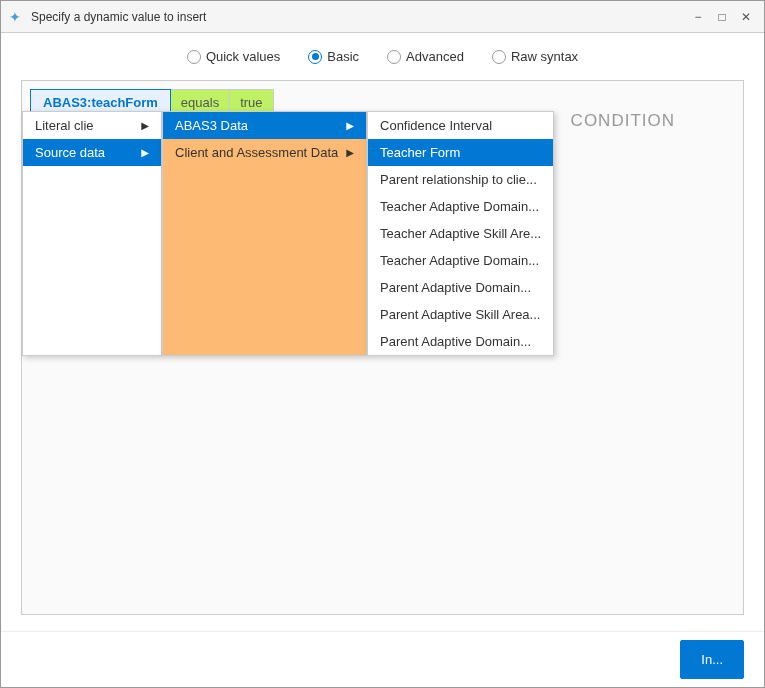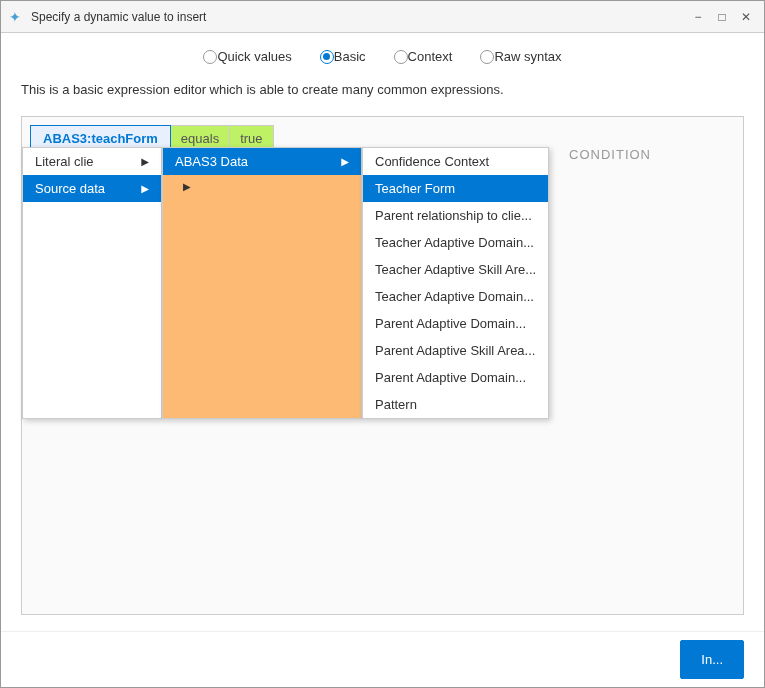--- a/index.html
+++ b/index.html
@@ -70,20 +70,21 @@
     .radio-row {
       display: flex;
       align-items: center;
       justify-content: center;
       gap: 28px;
       margin-bottom: 16px;
     }
     .radio-option {
       display: flex;
       align-items: center;
+      gap: 5px;
       cursor: pointer;
     }
     .radio-circle {
       width: 14px;
       height: 14px;
       border-radius: 50%;
       border: 1.5px solid #999;
       background: white;
       display: flex;
       align-items: center;
@@ -140,23 +141,23 @@
     .expr-field {
       padding: 5px 10px;
       border: 1px solid #ccc;
       border-left: none;
       background: #bef264;
       font-size: 13px;
       color: #555;
     }
     .condition-label {
       position: absolute;
-      right: 92px;
+      right: 68px;
       top: 30px;
-      font-size: 13px;
+      font-size: 17px;
       color: #999;
       letter-spacing: 1px;
     }
     
     .dropdown-container {
       position: absolute;
       top: 30px;
       left: 0;
       display: flex;
       z-index: 100;
@@ -239,29 +240,28 @@
       <label class="radio-option">
         <div class="radio-circle"></div>
         <span class="radio-label">Quick values</span>
       </label>
       <label class="radio-option">
         <div class="radio-circle selected"></div>
         <span class="radio-label">Basic</span>
       </label>
       <label class="radio-option">
         <div class="radio-circle"></div>
-        <span class="radio-label">Context</span>
+        <span class="radio-label">Advanced</span>
       </label>
       <label class="radio-option">
         <div class="radio-circle"></div>
         <span class="radio-label">Raw syntax</span>
       </label>
     </div>
 
-    <p class="description">This is a basic expression editor which is able to create many common expressions.</p>
 
     <div class="editor-area">
       <div class="expression-bar">
         <button class="expr-button active">ABAS3:teachForm</button>
         <span class="expr-field">equals</span>
         <span class="expr-field">true</span>
       </div>
 
       <span class="condition-label">CONDITION</span>
 
@@ -276,27 +276,28 @@
             <span class="arrow">▶</span>
           </div>
         </div>
 
         <div class="dropdown-menu-2">
           <div class="dropdown-item highlighted">
             <span>ABAS3 Data</span>
             <span class="arrow">▶</span>
           </div>
           <div class="dropdown-item">
+            <span>Client and Assessment Data</span>
             <span class="arrow">▶</span>
           </div>
         </div>
 
         <div class="dropdown-menu-3">
           <div class="dropdown-item">
-            <span>Confidence Context</span>
+            <span>Confidence Interval</span>
           </div>
           <div class="dropdown-item highlighted">
             <span>Teacher Form</span>
           </div>
           <div class="dropdown-item">
             <span>Parent relationship to clie...</span>
           </div>
           <div class="dropdown-item">
             <span>Teacher Adaptive Domain...</span>
           </div>
@@ -307,23 +308,20 @@
             <span>Teacher Adaptive Domain...</span>
           </div>
           <div class="dropdown-item">
             <span>Parent Adaptive Domain...</span>
           </div>
           <div class="dropdown-item">
             <span>Parent Adaptive Skill Area...</span>
           </div>
           <div class="dropdown-item">
             <span>Parent Adaptive Domain...</span>
-          </div>
-          <div class="dropdown-item">
-            <span>Pattern</span>
           </div>
         </div>
       </div>
     </div>
   </div>
 
   <div class="footer-row">
     <button class="footer-btn primary">In...</button>
   </div>
 </div>

